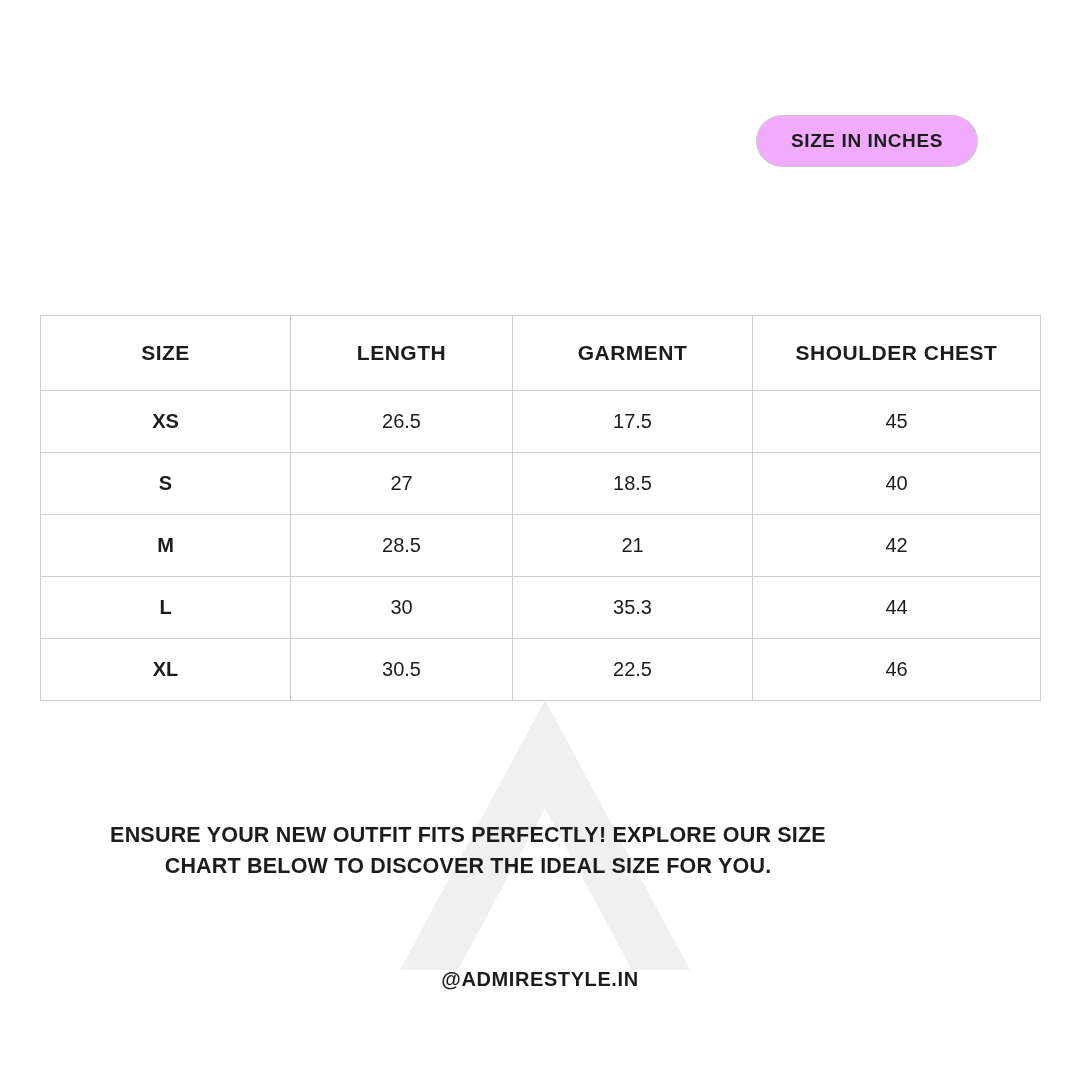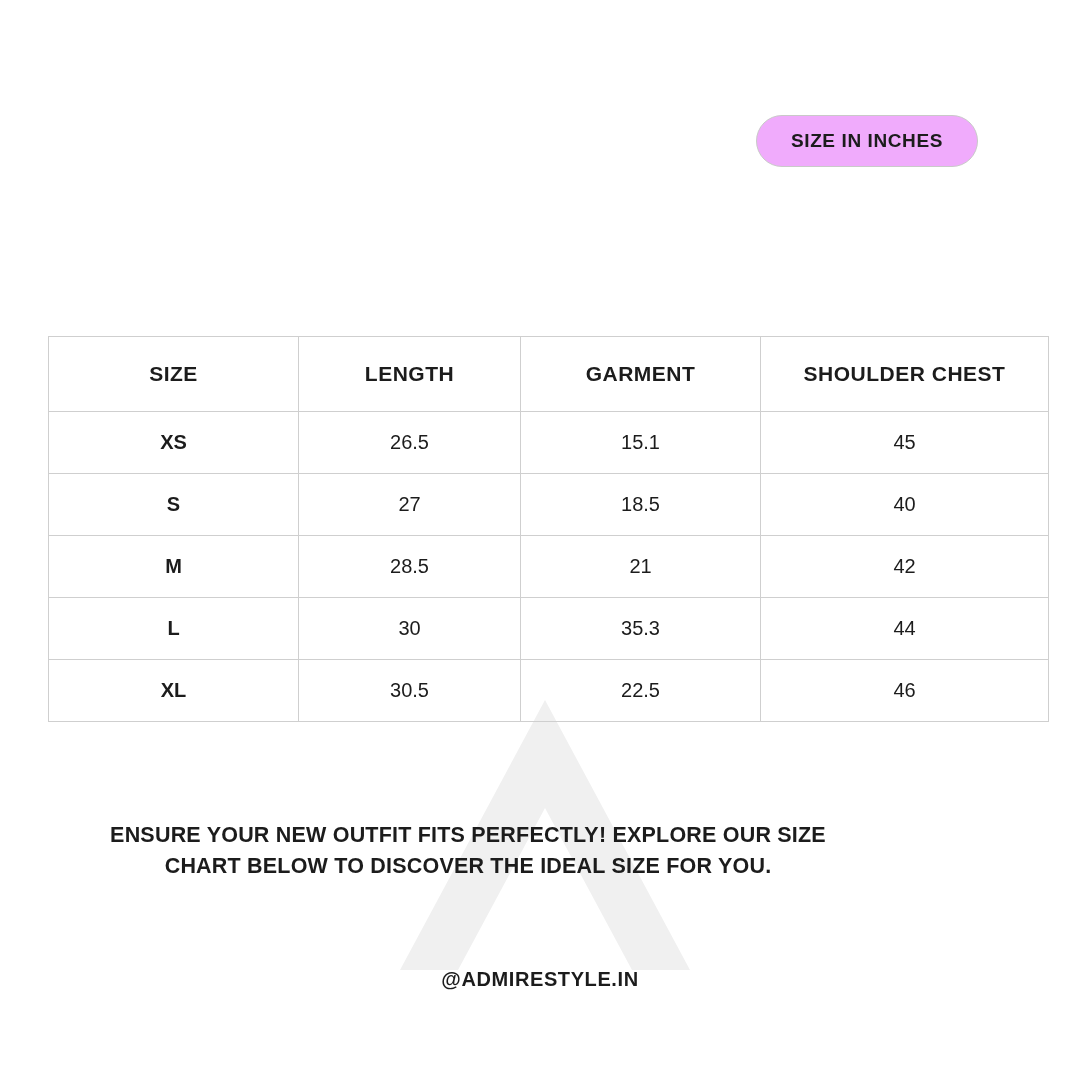--- a/index.html
+++ b/index.html
@@ -49,26 +49,25 @@
     font-size: 19px;
     font-weight: bold;
     letter-spacing: 0.6px;
     color: #1c1c1c;
     white-space: nowrap;
   }
 
   
   .table-wrap {
     position: absolute;
-    left: 48px;
+    left: 40px;
     top: 315px;
     width: 1000px;
     z-index: 2;
     background: transparent;
-    margin-top: 21px;
   }
   table.size-table {
     border-collapse: collapse;
     width: 1000px;
     table-layout: fixed;
   }
   table.size-table th,
   table.size-table td {
     border: 1px solid #cfcfcf;
     text-align: center;
@@ -151,21 +150,21 @@
           <th>SIZE</th>
           <th>LENGTH</th>
           <th>GARMENT</th>
           <th>SHOULDER CHEST</th>
         </tr>
       </thead>
       <tbody>
         <tr>
           <td class="size-cell">XS</td>
           <td>26.5</td>
-          <td>15.1</td>
+          <td>17.5</td>
           <td>45</td>
         </tr>
         <tr>
           <td class="size-cell">S</td>
           <td>27</td>
           <td>18.5</td>
           <td>40</td>
         </tr>
         <tr>
           <td class="size-cell">M</td>

